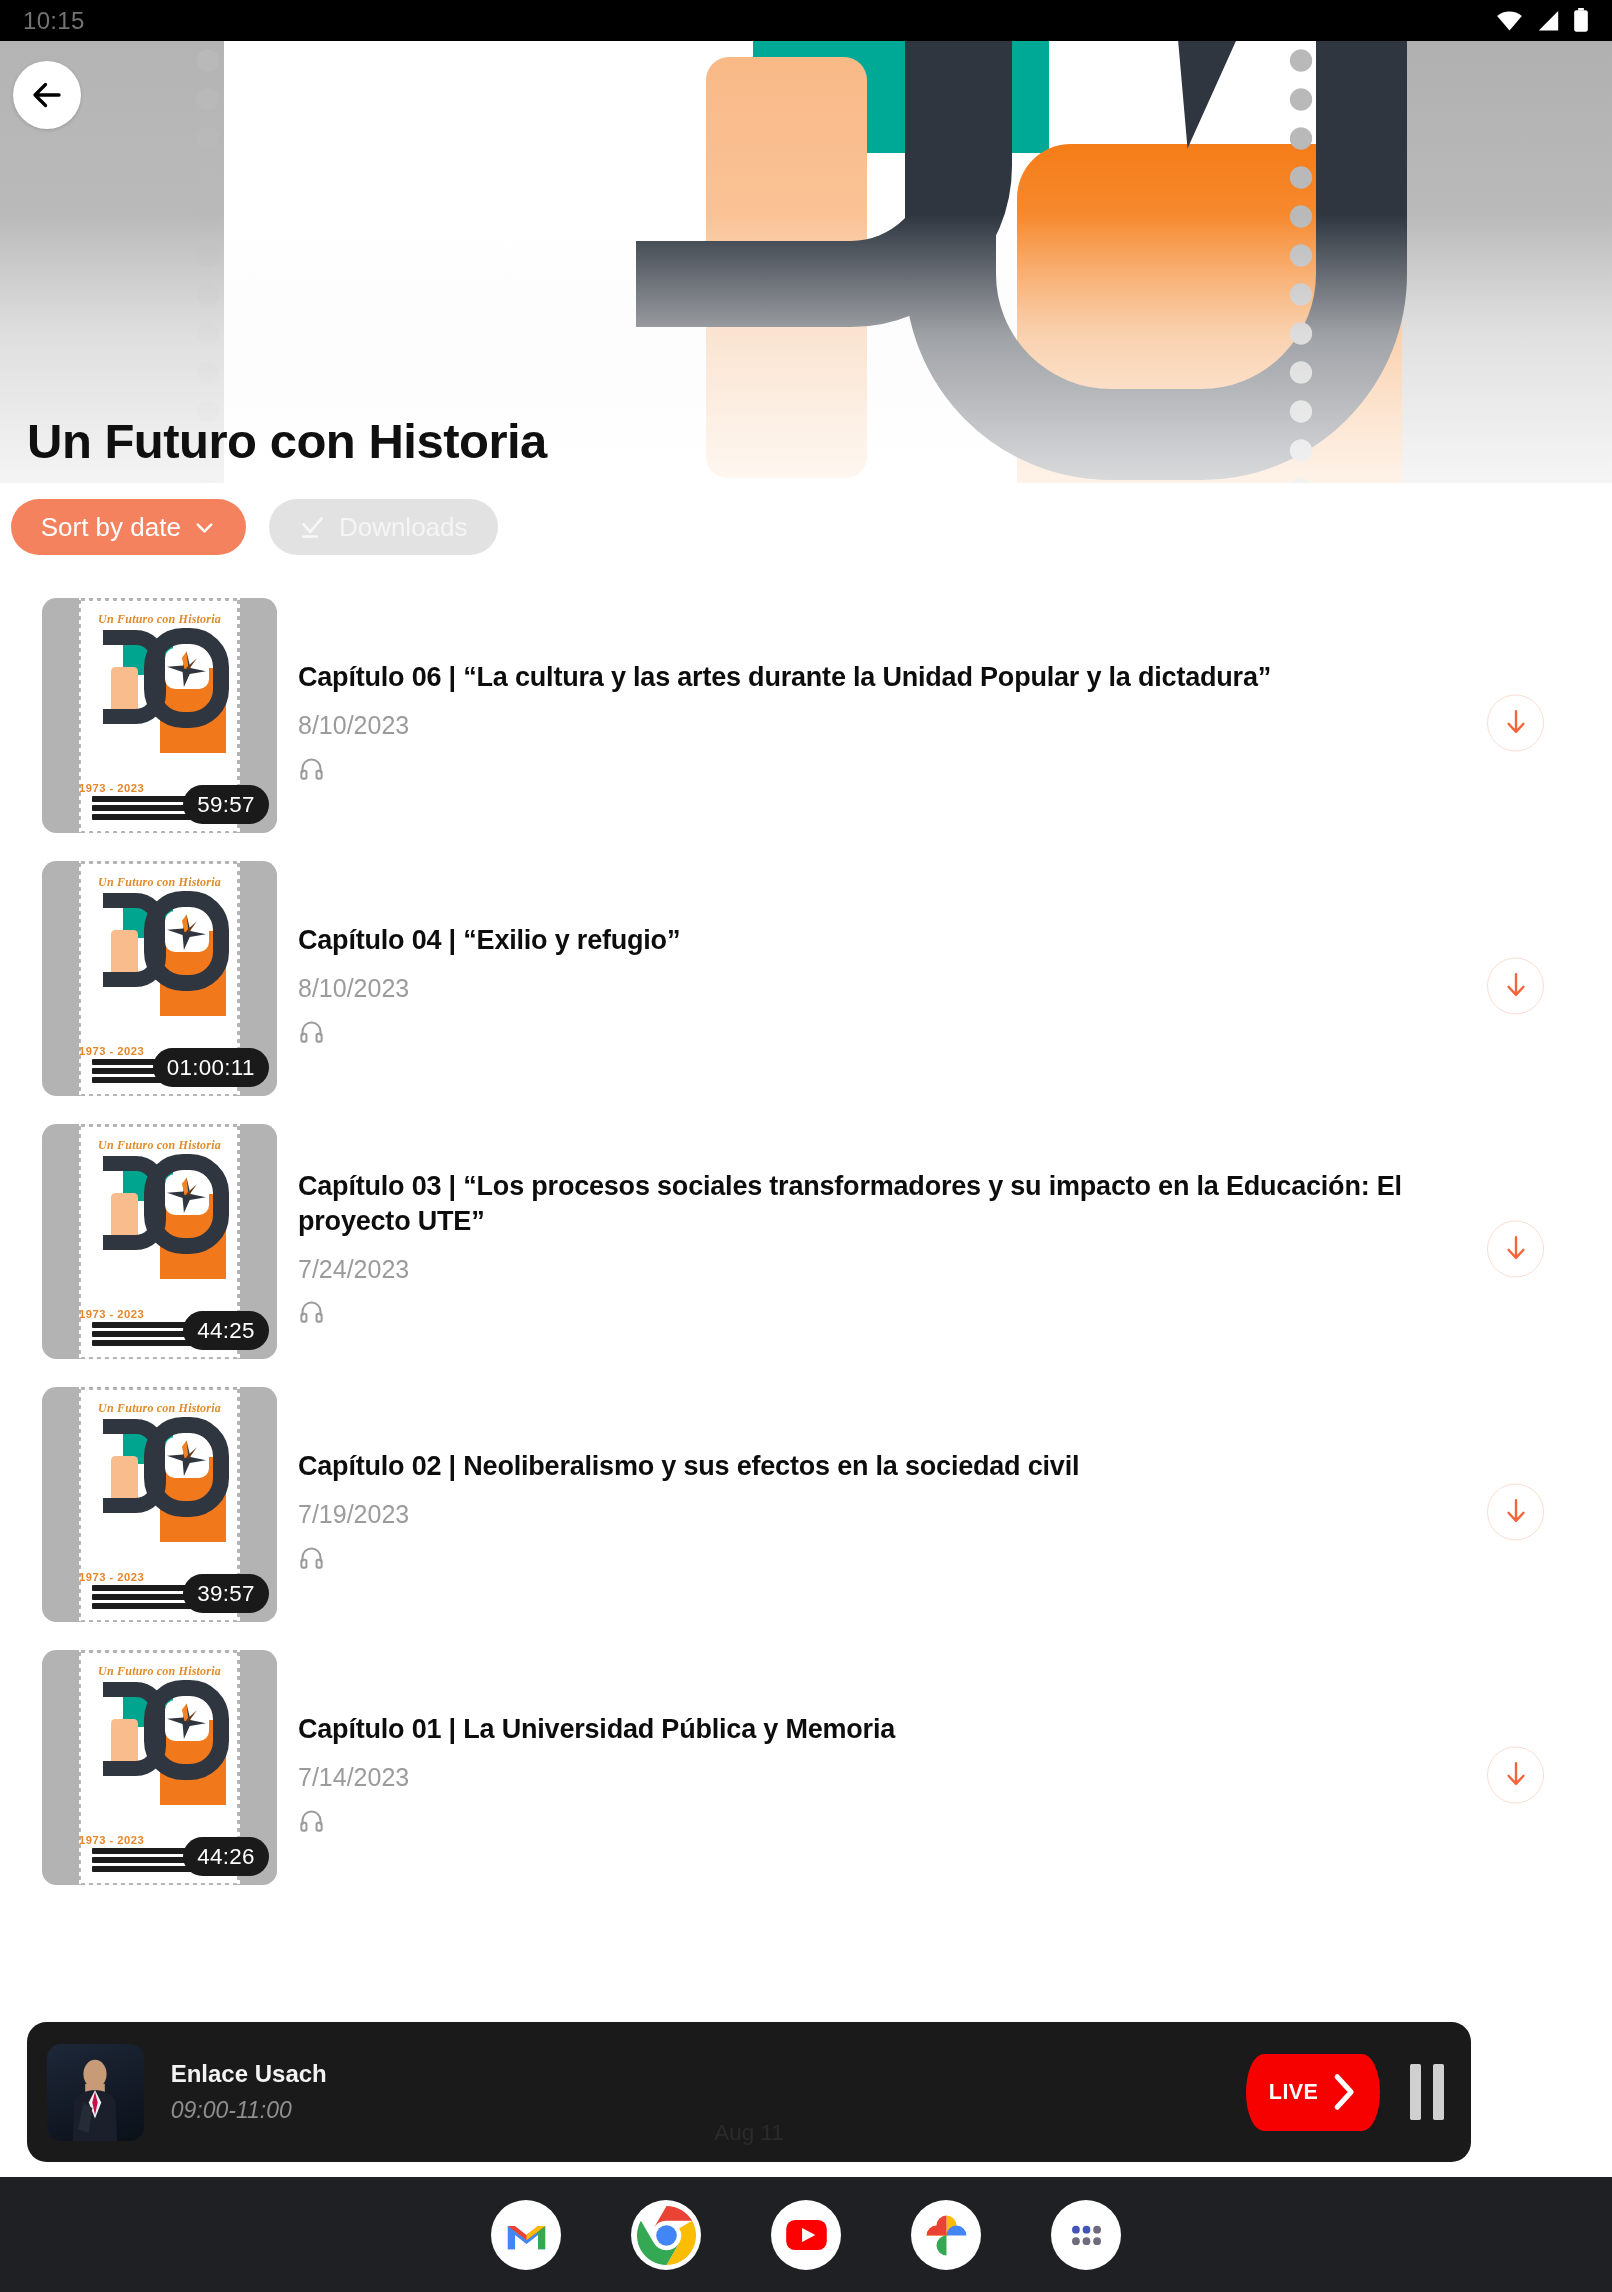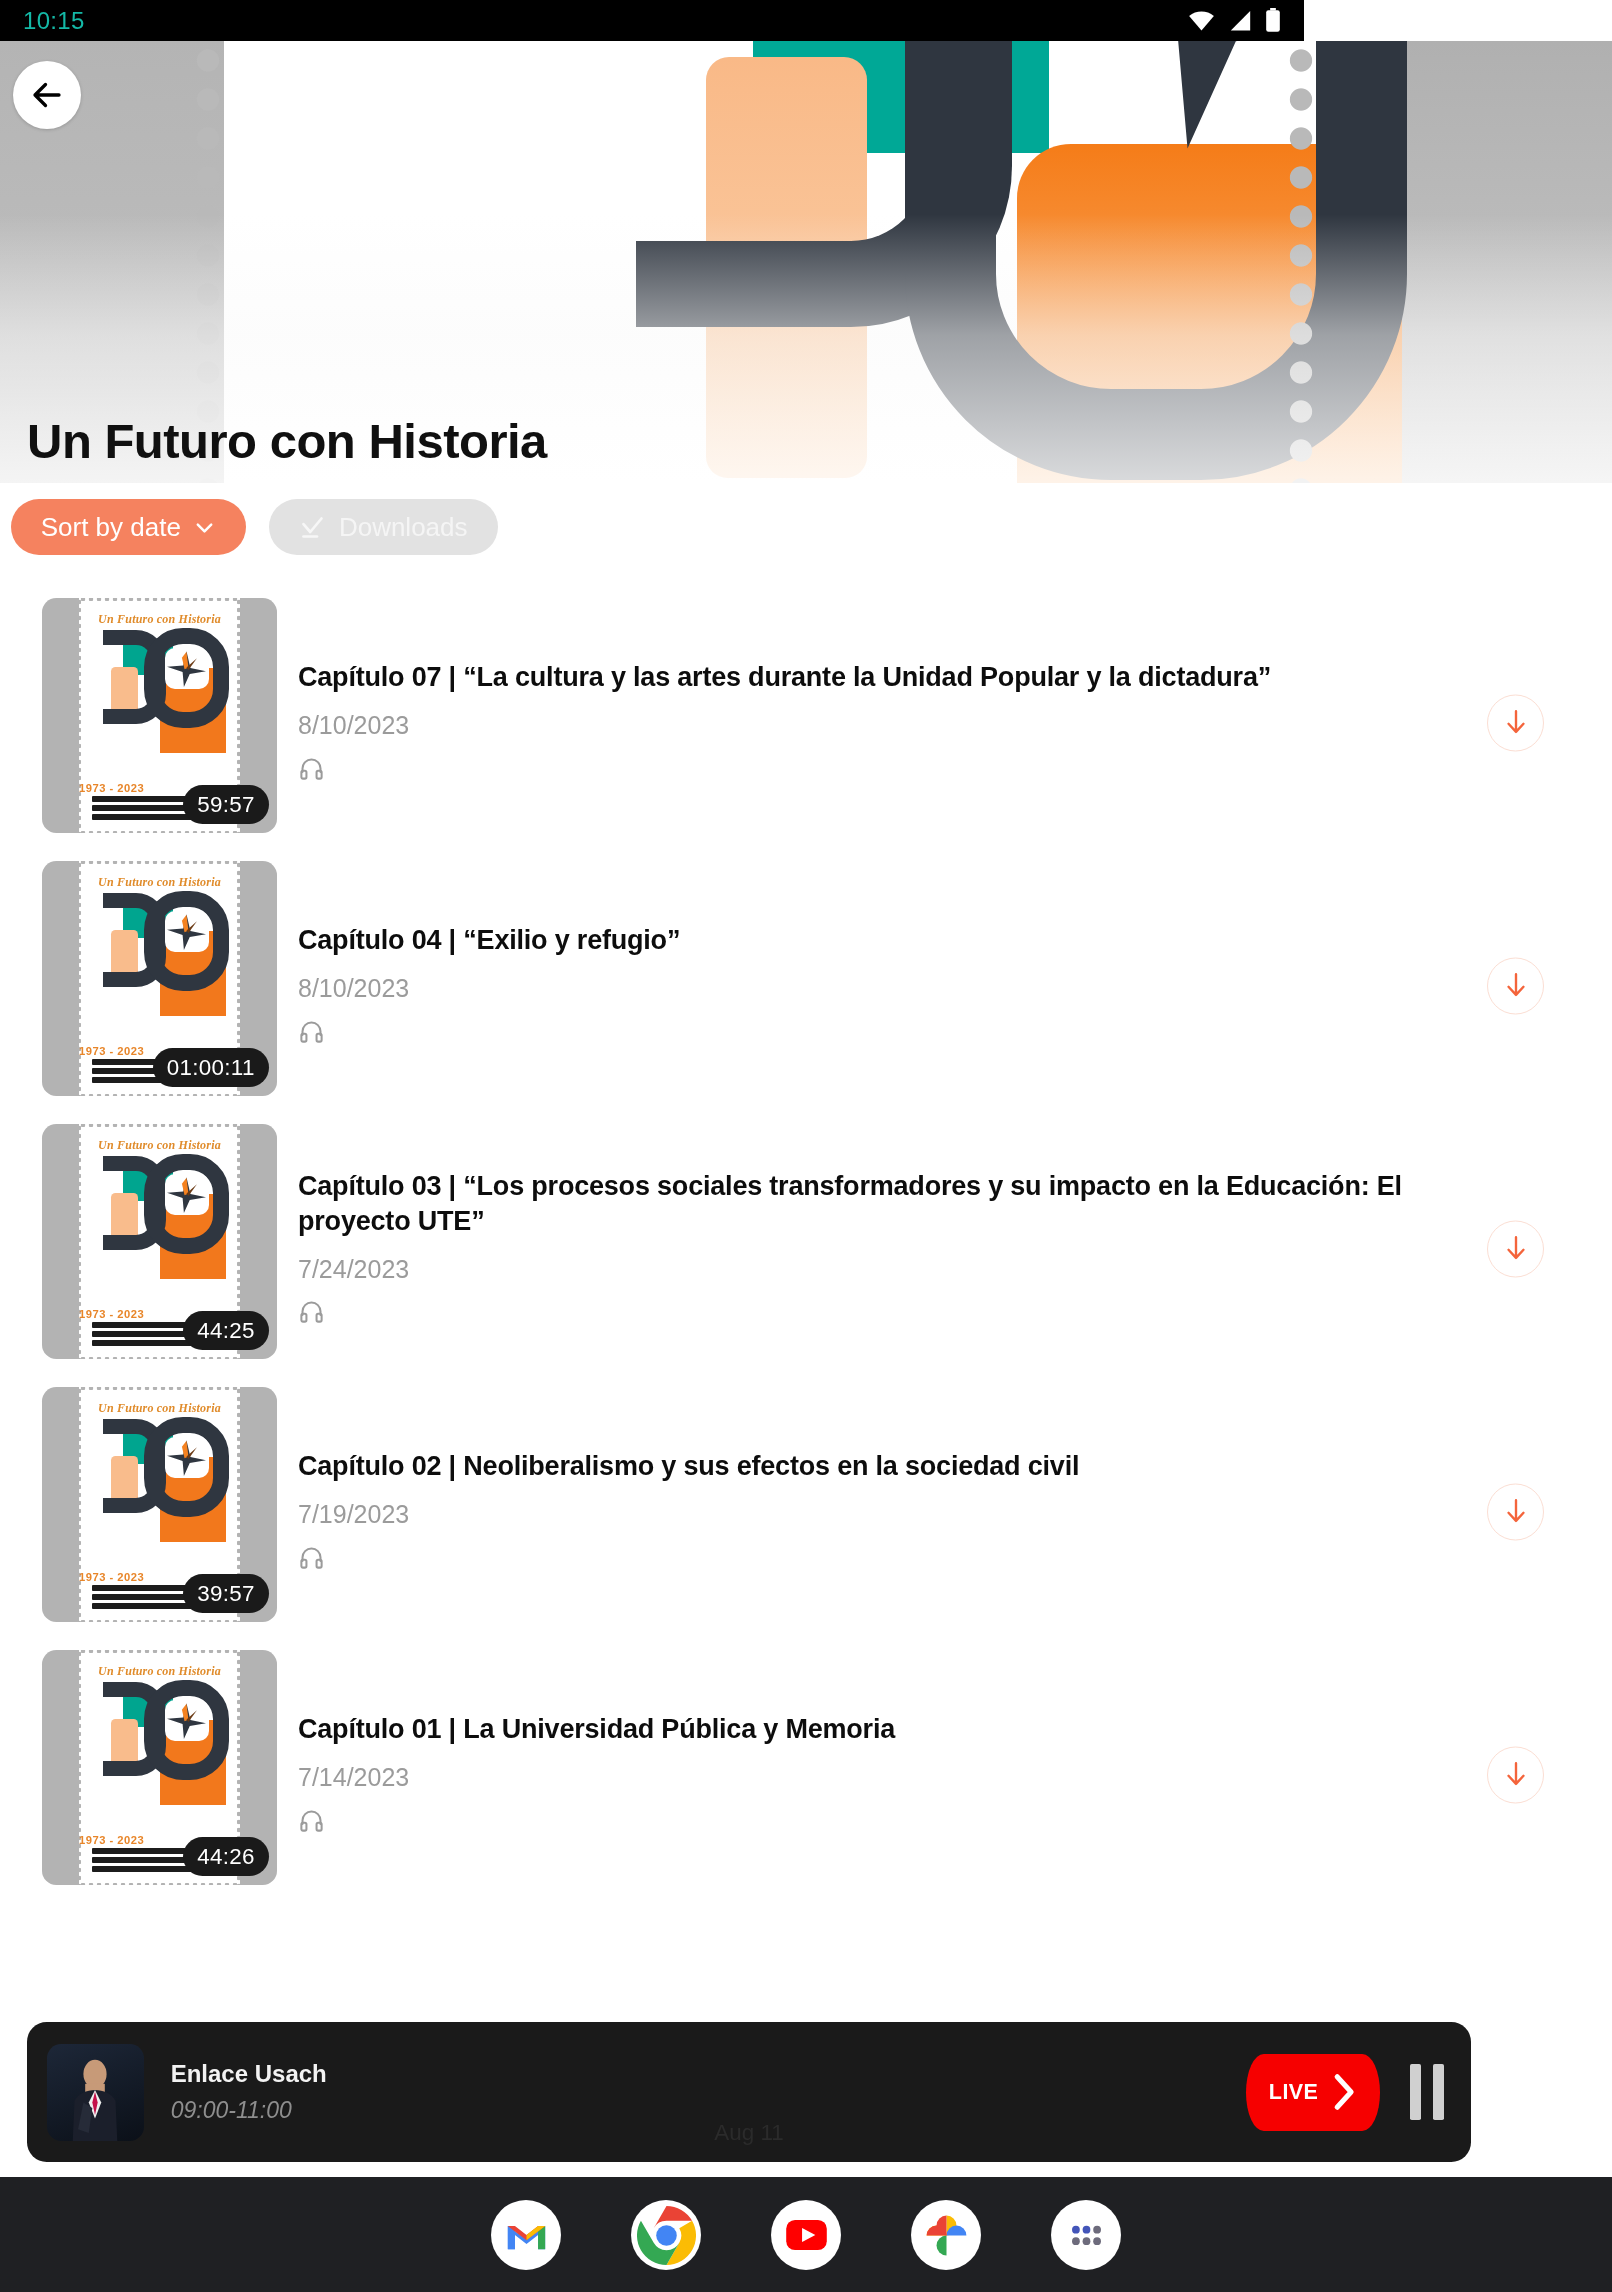--- a/index.html
+++ b/index.html
@@ -6,22 +6,22 @@
   html,body{ width:1612px; height:2293px; }
   body{
     background:#ffffff;
     font-family:"Liberation Sans", sans-serif;
     overflow:hidden;
     position:relative;
   }
 
   
   .statusbar{
-    position:absolute; top:0; left:0; width:1304px; height:41px;
-    background:#000; color:#14b8a6; display:flex; align-items:center;
+    position:absolute; top:0; left:0; width:1612px; height:41px;
+    background:#000; color:#737373; display:flex; align-items:center;
     padding:0 23px; z-index:60;
   }
   .status-time{ font-size:24px; letter-spacing:0.3px; }
   .status-right{ margin-left:auto; display:flex; align-items:center; gap:12.5px; }
 
   
   .hero{
     position:absolute; top:41px; left:0; width:1612px; height:442px;
     overflow:hidden; background:#b9b9b9;
   }
@@ -258,21 +258,21 @@
         <div class="s-years">1973 - 2023</div>
         <div class="s-lines">
           <div class="s-line l1"></div>
             <div class="s-line l2"></div>
             <div class="s-line l3"></div>
         </div>
       </div>
       <div class="dur">59:57</div>
     </div>
     <div class="row-body">
-      <div class="ep-title">Capítulo 07 | “La cultura y las artes durante la Unidad Popular y la dictadura”</div>
+      <div class="ep-title">Capítulo 06 | “La cultura y las artes durante la Unidad Popular y la dictadura”</div>
       <div class="ep-date">8/10/2023</div>
       <div class="ep-fmt">
         <svg width="27" height="27" viewBox="0 0 24 24">
           <path d="M4 15 V12 a8 8 0 0 1 16 0 v3" stroke="#9b9b9b" stroke-width="1.8" fill="none" stroke-linecap="round"></path>
           <rect x="3" y="14" width="4.5" height="7" rx="1.4" stroke="#9b9b9b" stroke-width="1.8" fill="none"></rect>
           <rect x="16.5" y="14" width="4.5" height="7" rx="1.4" stroke="#9b9b9b" stroke-width="1.8" fill="none"></rect>
         </svg>
       </div>
     </div>
     <div class="dl-btn">

